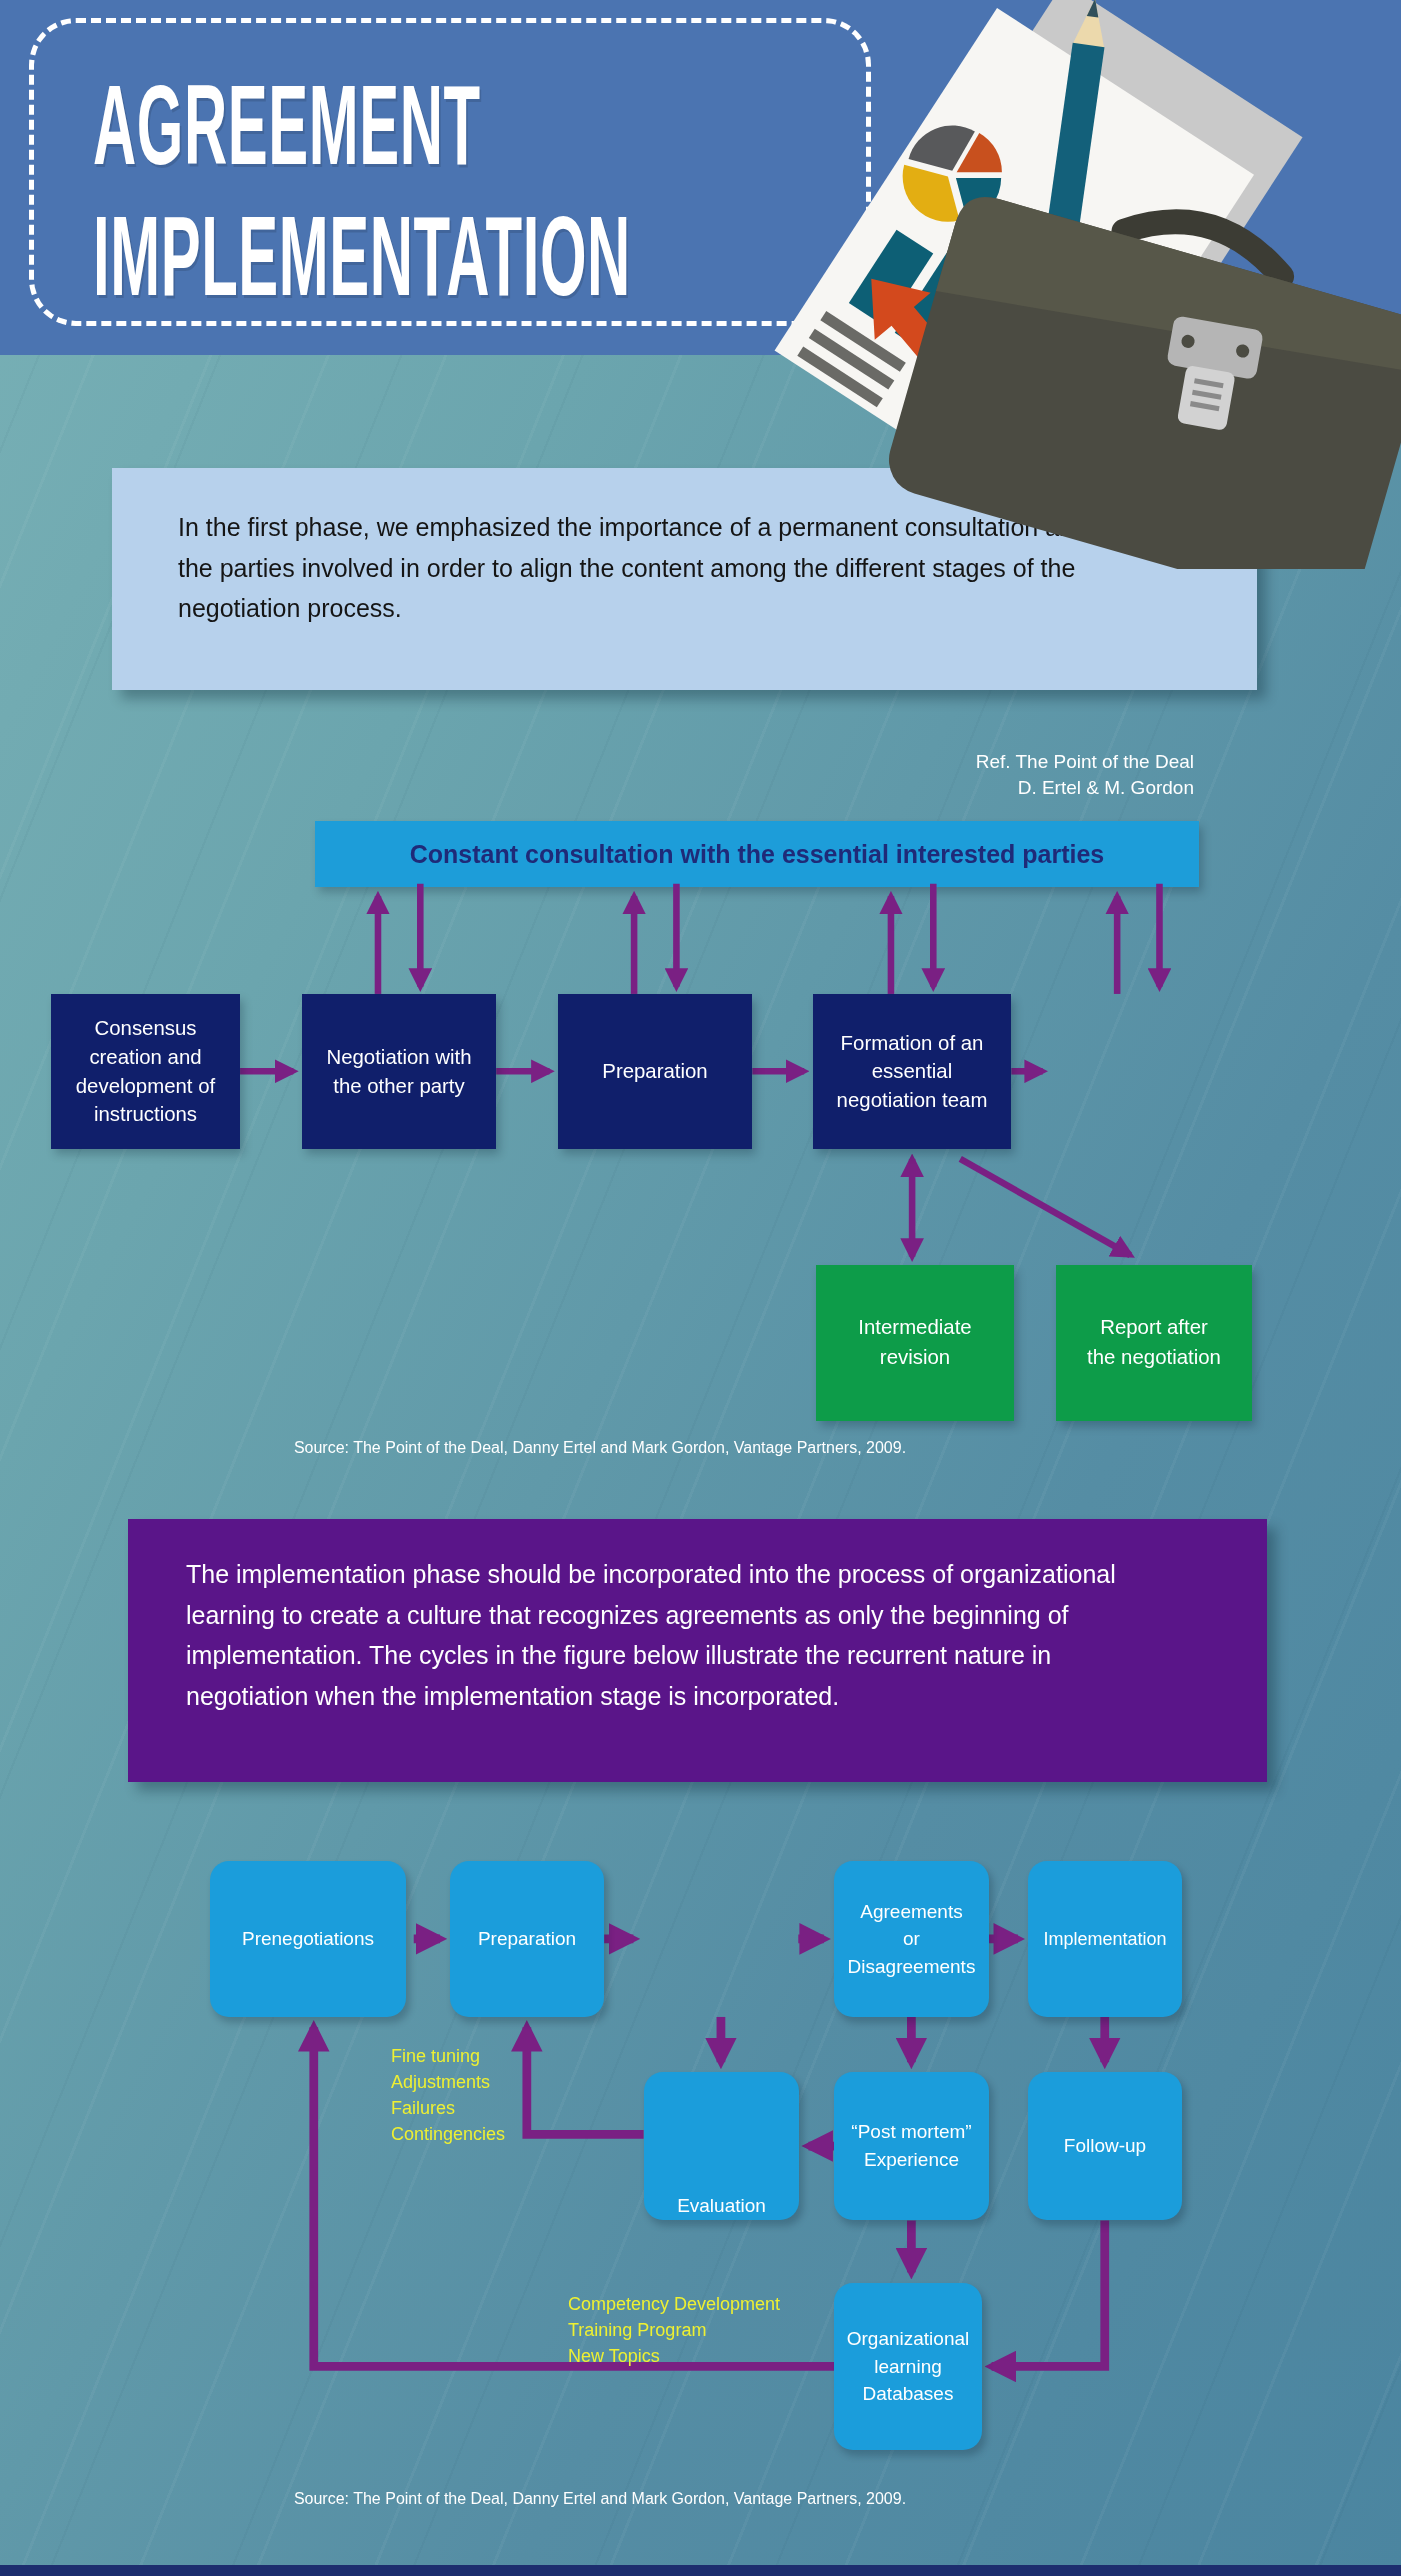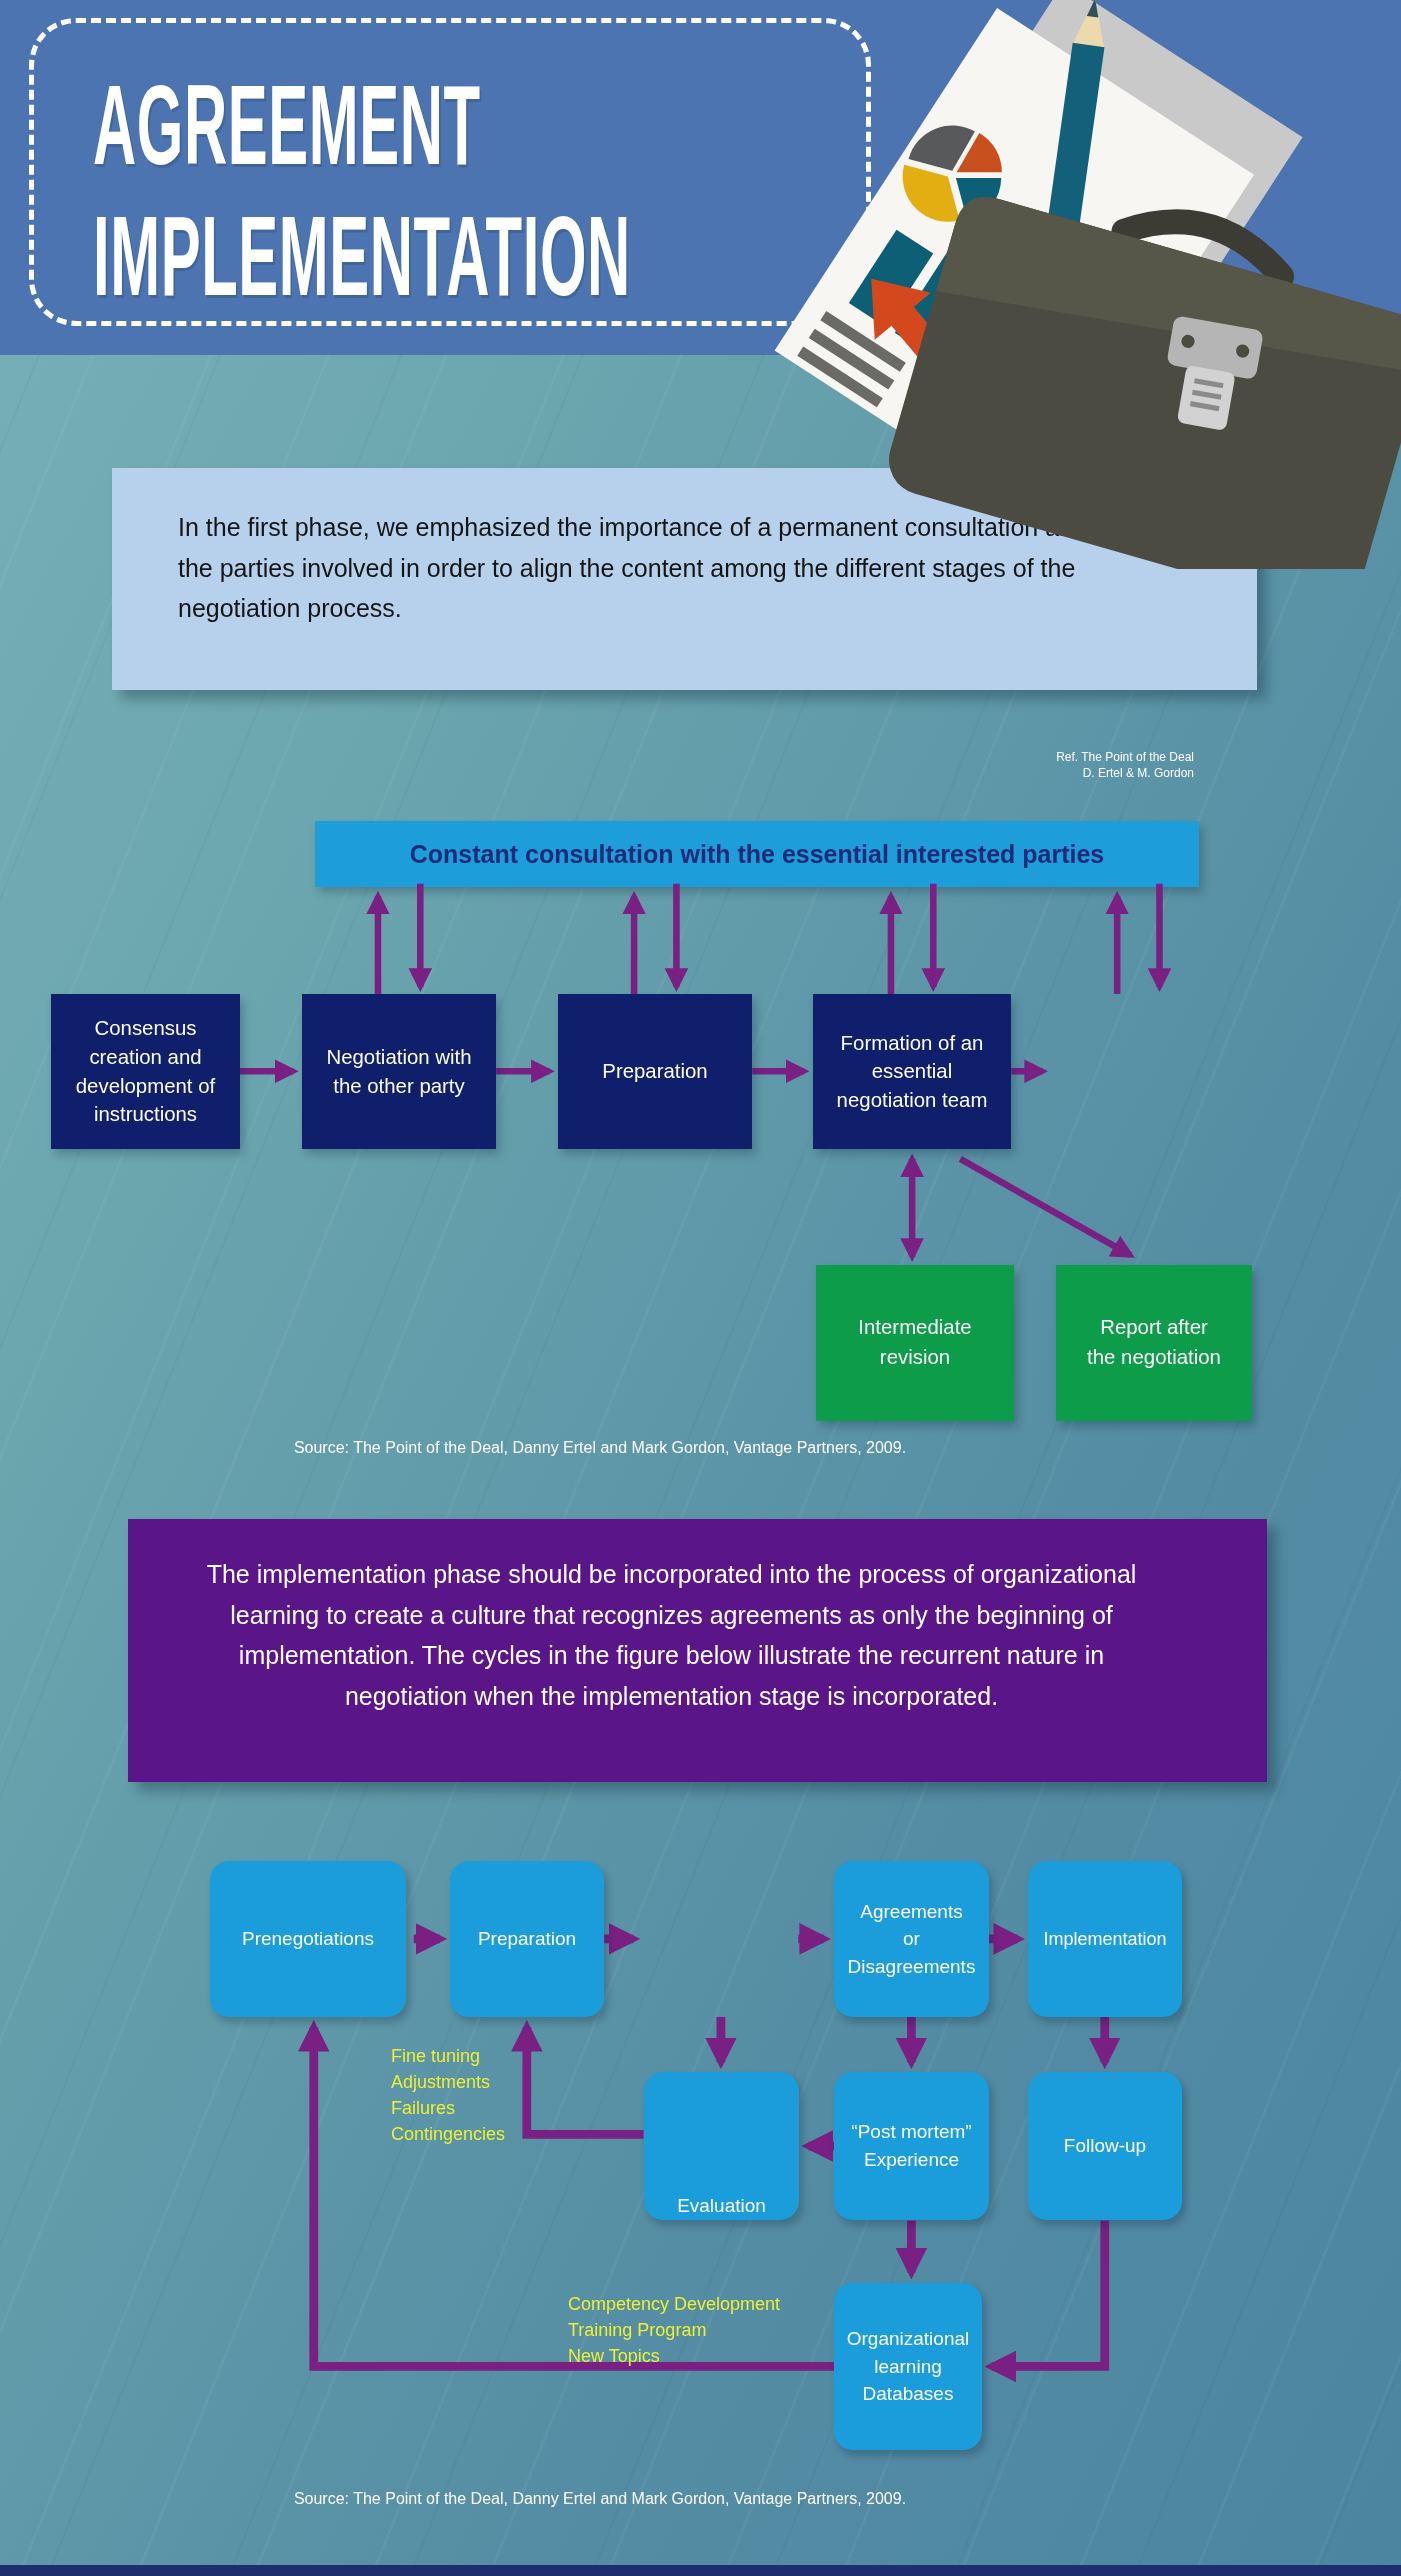--- a/index.html
+++ b/index.html
@@ -14,37 +14,37 @@
   .header{left:0;top:0;width:1401px;height:355px;background:#4b74b1;z-index:1;}
   .dashed-frame{left:29px;top:17.5px;width:832px;height:298px;border:5.1px dashed #ffffff;border-radius:47px;z-index:2;}
   .title-line{left:93px;color:#ffffff;font-weight:bold;font-size:73px;letter-spacing:0.7px;
     transform:scale(0.82,1.55);transform-origin:left top;white-space:nowrap;z-index:3;
     text-shadow:2.2px 2.2px 0 rgba(0,0,0,0.12);}
   .illo{left:737px;top:0;width:664px;height:569px;z-index:4;}
   
   .intro-box{left:112px;top:468px;width:1145px;height:222px;background:#b7d1ec;z-index:3;
     box-shadow:8.8px 8.8px 11.7px rgba(0,25,40,0.30);}
   .intro-text{position:absolute;left:66px;top:39px;width:949px;font-size:25px;line-height:1.62;color:#151515;}
-  .ref-note{right:207px;top:749px;text-align:right;color:#ffffff;font-size:12px;line-height:1.35;z-index:3;}
+  .ref-note{right:207px;top:749px;text-align:right;color:#ffffff;font-size:19px;line-height:1.35;z-index:3;}
   
   .banner{left:315px;top:821px;width:884px;height:66px;background:#1d9dd9;z-index:3;
     display:flex;align-items:center;justify-content:center;box-shadow:4.4px 5.8px 8.8px rgba(0,25,40,0.25);}
   .banner span{color:#1f2a78;font-weight:bold;font-size:25px;}
   .navy-box{background:#101f6b;color:#ffffff;z-index:5;display:flex;align-items:center;justify-content:center;
     text-align:center;font-size:20.4px;line-height:1.4;box-shadow:4.4px 5.8px 8.8px rgba(0,25,40,0.25);}
   .pent{background:#101f6b;color:#ffffff;z-index:5;display:flex;align-items:center;justify-content:center;
     text-align:center;font-size:20.4px;line-height:1.4;
     clip-path:polygon(0 0,74% 0,100% 50%,74% 100%,0 100%);
     filter:drop-shadow(4.4px 5.8px 5.8px rgba(0,25,40,0.3));}
   .green-box{background:#0d9c49;color:#ffffff;z-index:5;display:flex;align-items:center;justify-content:center;
     text-align:center;font-size:20.4px;line-height:1.45;box-shadow:4.4px 5.8px 8.8px rgba(0,25,40,0.25);}
   .source{left:0;width:1200px;text-align:center;color:#ffffff;font-size:16px;z-index:3;}
   
   .purple-box{left:128px;top:1519px;width:1139px;height:263px;background:#5a1589;z-index:3;
-    box-shadow:8.8px 8.8px 11.7px rgba(0,25,40,0.30);text-align:center;}
+    box-shadow:8.8px 8.8px 11.7px rgba(0,25,40,0.30);}
   .purple-text{position:absolute;left:58px;top:35px;width:971px;font-size:25px;line-height:1.62;color:#ffffff;}
   
   .sky-box{background:#1b9ddb;border-radius:19px;color:#ffffff;z-index:5;display:flex;align-items:center;
     justify-content:center;text-align:center;font-size:19px;line-height:1.45;box-shadow:3.6px 5.1px 7.3px rgba(0,25,40,0.22);}
   .ylabel{color:#eef032;font-size:18px;line-height:1.45;z-index:6;}
   .pre{white-space:pre-line;}
   .connectors{left:0;top:0;width:1401px;height:2576px;z-index:4;pointer-events:none;}
   .footer-bar{left:0;bottom:0;width:1401px;height:11px;background:#1d2d6e;z-index:3;}
 </style>
 </head>

